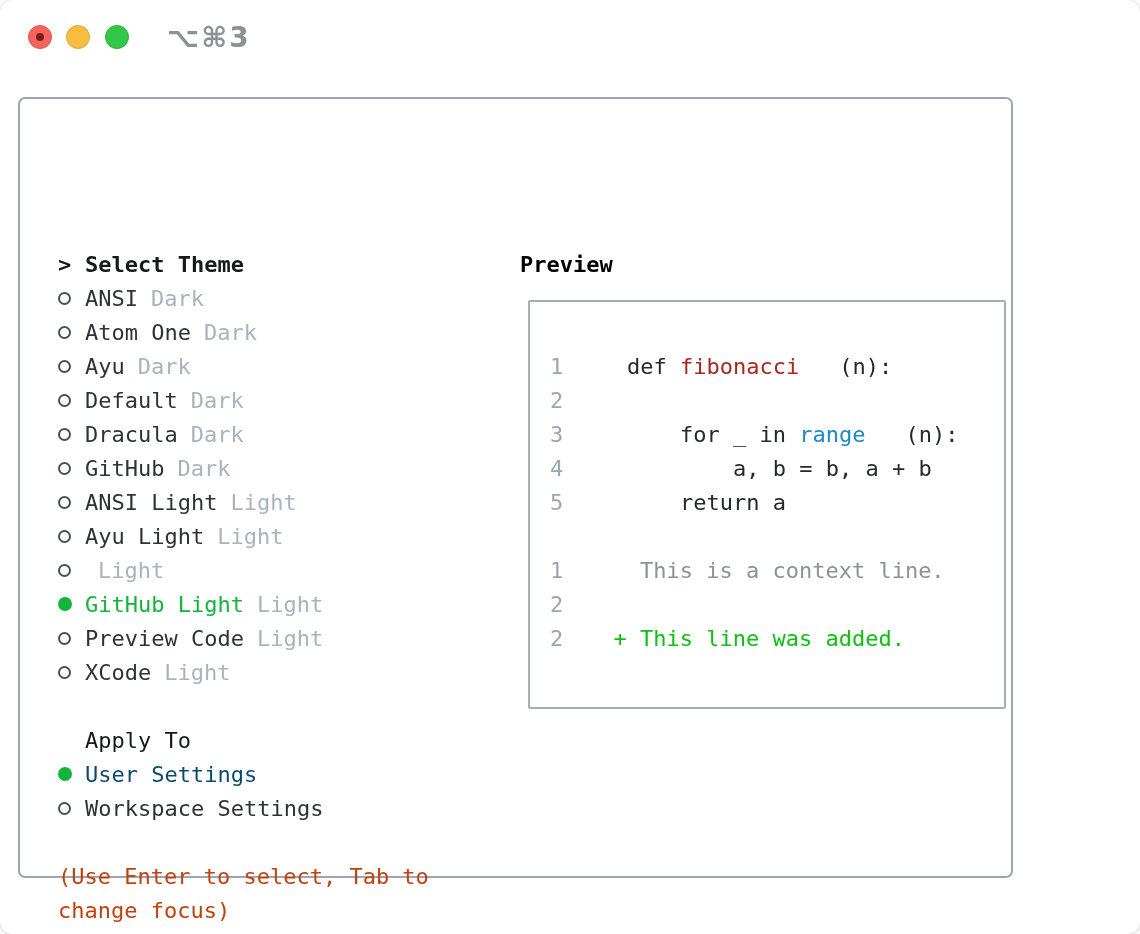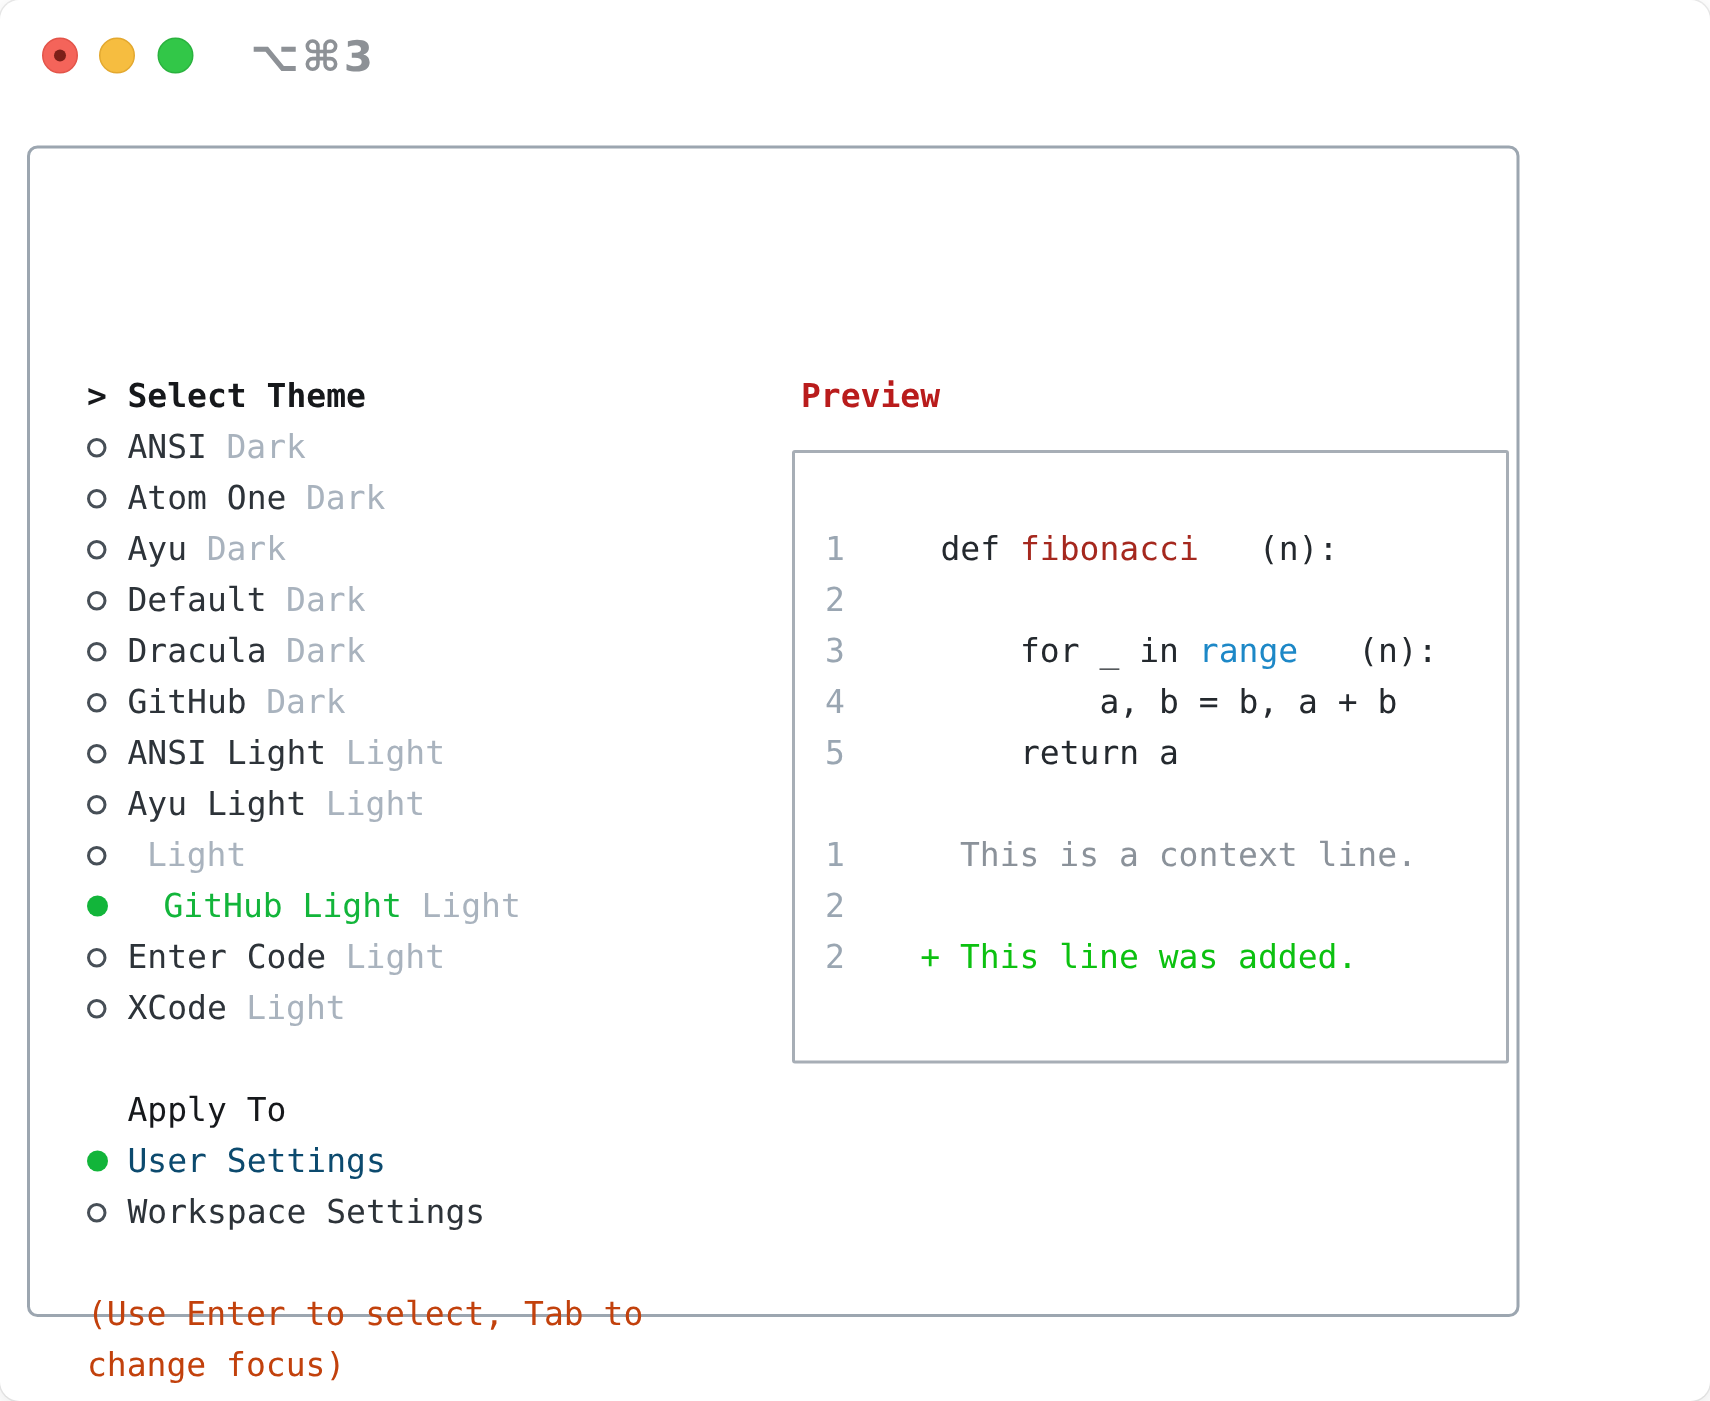--- a/index.html
+++ b/index.html
@@ -19,30 +19,30 @@
     border:2px solid #9ca6b0;border-radius:7px;background:#ffffff;}
   
   .left-col{position:absolute;left:38px;top:148px;font-size:22px;}
   .row{display:flex;align-items:center;height:34px;white-space:pre;}
   .marker{width:27px;display:flex;align-items:center;flex:0 0 27px;}
   .dot{width:13px;height:13px;border-radius:50%;box-sizing:border-box;border:2px solid #474f57;}
   .dot.on{border:none;background:#12b53a;width:14px;height:14px;}
   .hmark{font-weight:bold;color:#16181b;}
   .htext{font-weight:bold;color:#16181b;}
   .tname{color:#2d3339;}
-  .row.sel .tname{color:#12b53a;margin-left:24px;}
+  .row.sel .tname{color:#12b53a;}
   .tvar{color:#a9b3be;margin-left:13px;}
   .subhead{color:#16181b;}
   .opt-name{color:#2d3339;}
   .row.sel .opt-name{color:#0c4a6e;}
   .blank{height:34px;}
   .hint{color:#c2410c;}
   
-  .preview-label{position:absolute;left:514px;top:148px;height:34px;display:flex;align-items:center;
-    font-size:22px;font-weight:bold;color:#b91c1c;}
+  .preview-label{position:absolute;left:500px;top:148px;height:34px;display:flex;align-items:center;
+    font-size:22px;font-weight:bold;color:#000000;}
   .preview-box{position:absolute;left:508px;top:201px;width:478px;height:409px;box-sizing:border-box;
     border:2px solid #a7aeb6;border-radius:2px;background:#ffffff;}
   .preview-lines{position:absolute;left:20px;top:47px;font-size:22px;}
   .pline{display:flex;height:34px;align-items:center;}
   .ln{width:37px;flex:0 0 37px;color:#9aa6b2;}
   .pcode{white-space:pre;}
   .c-d{color:#24292e;margin-left:40px;}
   .c-fn{color:#a5281e;}
   .c-num{color:#0d7d76;}
   .c-bi{color:#1d88c7;}
@@ -73,21 +73,21 @@
           <div class="row"><span class="marker"><span class="dot"></span></span><span class="tname">ANSI</span><span class="tvar">Dark</span></div>
           <div class="row"><span class="marker"><span class="dot"></span></span><span class="tname">Atom One</span><span class="tvar">Dark</span></div>
           <div class="row"><span class="marker"><span class="dot"></span></span><span class="tname">Ayu</span><span class="tvar">Dark</span></div>
           <div class="row"><span class="marker"><span class="dot"></span></span><span class="tname">Default</span><span class="tvar">Dark</span></div>
           <div class="row"><span class="marker"><span class="dot"></span></span><span class="tname">Dracula</span><span class="tvar">Dark</span></div>
           <div class="row"><span class="marker"><span class="dot"></span></span><span class="tname">GitHub</span><span class="tvar">Dark</span></div>
           <div class="row"><span class="marker"><span class="dot"></span></span><span class="tname">ANSI Light</span><span class="tvar">Light</span></div>
           <div class="row"><span class="marker"><span class="dot"></span></span><span class="tname">Ayu Light</span><span class="tvar">Light</span></div>
           <div class="row"><span class="marker"><span class="dot"></span></span><span class="tvar">Light</span></div>
           <div class="row sel"><span class="marker"><span class="dot on"></span></span><span class="tname">GitHub Light</span><span class="tvar">Light</span></div>
-          <div class="row"><span class="marker"><span class="dot"></span></span><span class="tname">Enter Code</span><span class="tvar">Light</span></div>
+          <div class="row"><span class="marker"><span class="dot"></span></span><span class="tname">Preview Code</span><span class="tvar">Light</span></div>
           <div class="row"><span class="marker"><span class="dot"></span></span><span class="tname">XCode</span><span class="tvar">Light</span></div>
         </div>
 
       <div class="blank"></div>
 
       <div class="row">
         <span class="marker"></span><span class="subhead">Apply To</span>
       </div>
 
       <div>

